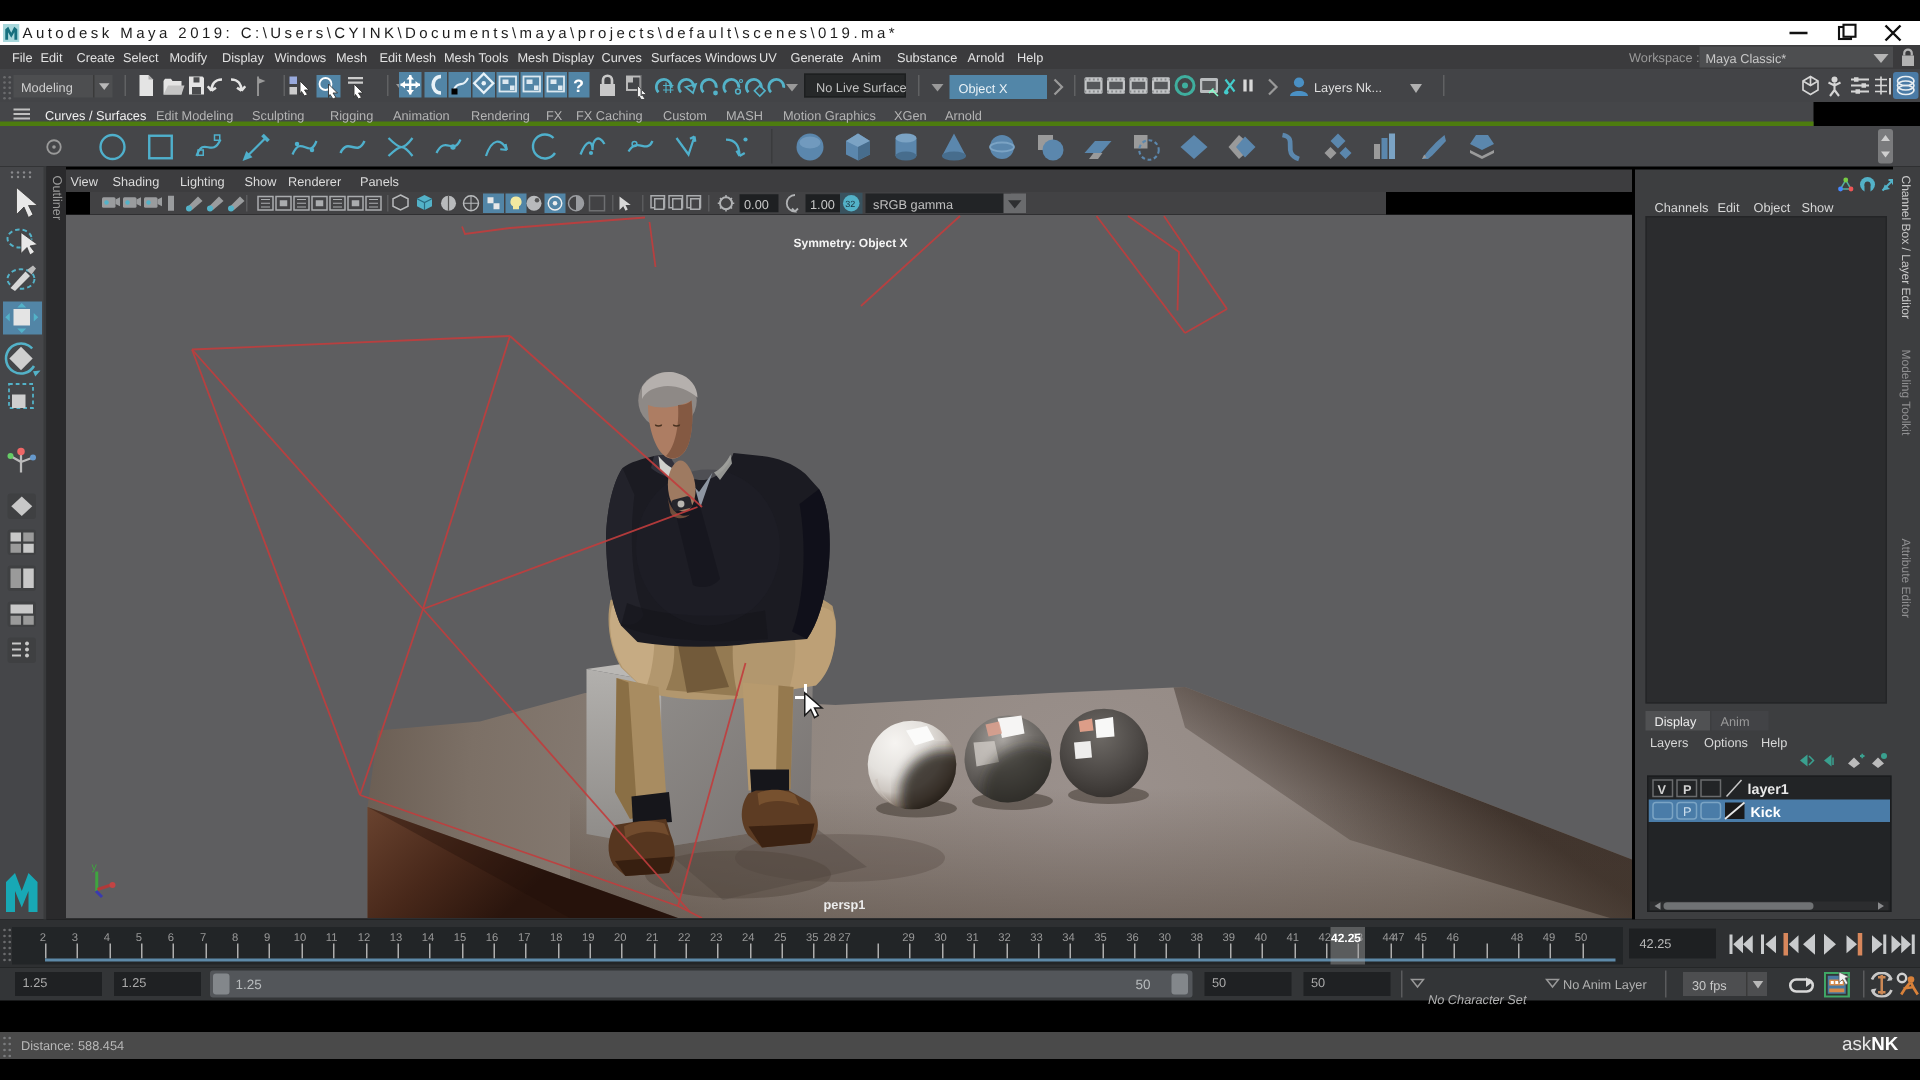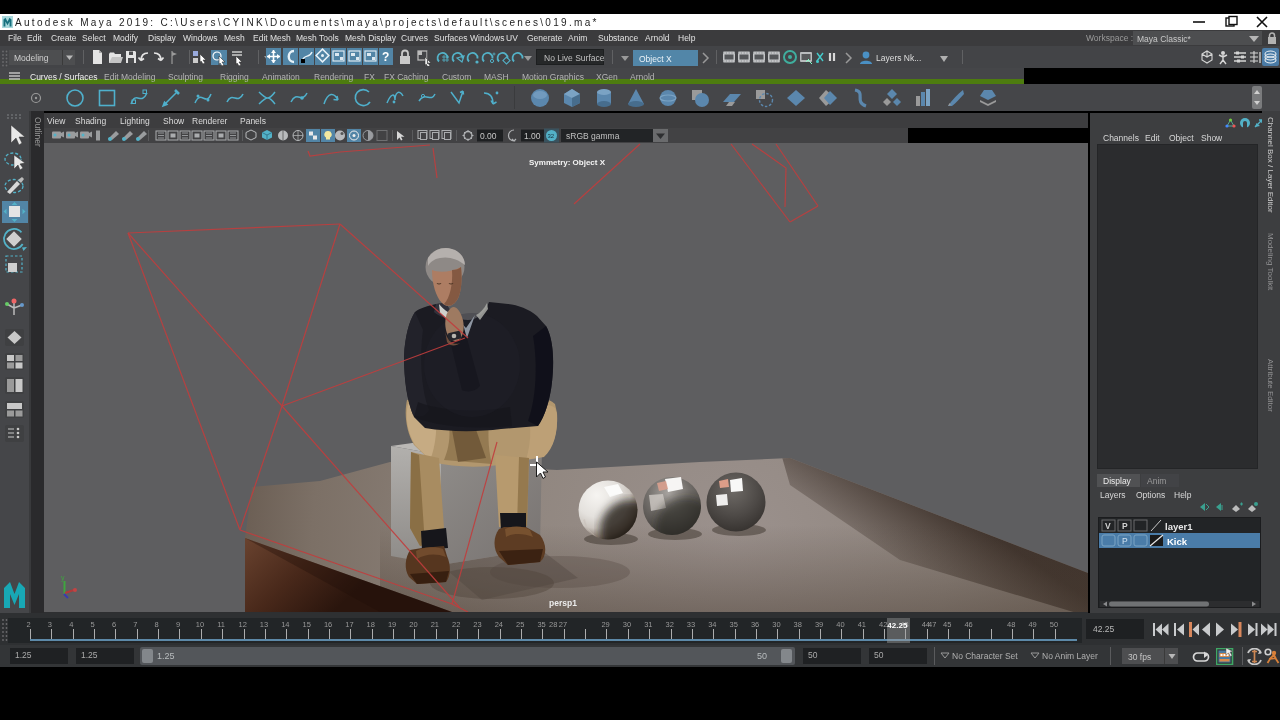--- a/index.html
+++ b/index.html
@@ -4,29 +4,29 @@
 *{margin:0;padding:0;box-sizing:border-box;}
 html,body{width:1280px;height:720px;overflow:hidden;background:#000;}
 body{font-family:"Liberation Sans",sans-serif;position:relative;}
 .abs{position:absolute;white-space:nowrap;}
 #page{position:absolute;left:0;top:0;width:1280px;height:720px;background:#000;}
 .titlebar{left:0;top:14px;width:1280px;height:16px;background:#fff;}
 .title-txt{left:15px;top:2.5px;font-size:10px;letter-spacing:2.3px;color:#1c1c1c;}
 .menubar{left:0;top:30px;width:1280px;height:16px;background:#3b3b3d;}
 .menubar span{position:absolute;top:3px;font-size:8.5px;color:#e2e2e2;white-space:nowrap;}
 .toolbar{left:0;top:46px;width:1280px;height:22px;background:#434447;}
-.shelftabs{left:0;top:68px;width:1024px;height:16px;background:#454649;border-bottom:5px solid #4d7c0f;}
+.shelftabs{left:0;top:68px;width:1209px;height:16px;background:#454649;border-bottom:3px solid #4d7c0f;}
 .shelftabs span{position:absolute;top:4px;font-size:8.5px;color:#b8b8b8;white-space:nowrap;}
 .shelficons{left:0;top:84px;width:1280px;height:27px;background:#454649;}
 .toolcol{left:0;top:111px;width:31px;height:502px;background:#454649;border-right:2px solid #393a3c;}
 .outliner{left:31px;top:111px;width:13px;height:502px;background:#2a2a2c;}
 .outliner div{position:absolute;left:1px;top:6px;width:11px;height:70px;color:#9a9a9a;font-size:8.5px;writing-mode:vertical-rl;text-align:left;}
 .vpmenu{left:44px;top:113px;width:1044px;height:15px;background:#3d3d3f;}
 .vpmenu span{position:absolute;top:3px;font-size:8.5px;color:#dcdcdc;white-space:nowrap;}
-.vpicons{left:44px;top:128px;width:864px;height:15px;background:#424244;text-align:center;}
+.vpicons{left:60px;top:128px;width:864px;height:15px;background:#424244;text-align:center;}
 .rightpanel{left:1090px;top:113px;width:172px;height:500px;background:#3d3e40;}
 .sidetabs{left:1262px;top:111px;width:18px;height:502px;background:#3d3e40;}
 .vtx{position:absolute;writing-mode:vertical-rl;font-size:8px;white-space:nowrap;left:4px;}
 .timeline{left:0;top:613px;width:1280px;height:32px;background:#2e3032;}
 .ruler{position:absolute;left:8px;top:5px;width:1074px;height:25px;background:#222527;}
 .fnum{position:absolute;top:2px;font-size:7.5px;color:#989898;}
 .ftick{position:absolute;top:11px;width:1px;height:10px;background:#aeaeae;}
 .rangerow{left:0;top:645px;width:1280px;height:22px;background:#333537;}
 .nfield{position:absolute;background:#1f2123;color:#aaa;font-size:8.5px;padding:2px 0 0 5px;height:16px;}
 .melrow{left:0;top:667px;width:1280px;height:21px;background:#373737;}
@@ -732,21 +732,21 @@
 <div class="abs" style="left:17px;top:4px;font-size:9px;color:#b8bcbe;">1.25</div>
 <div class="abs" style="left:617px;top:4px;font-size:9px;color:#b8bcbe;">50</div>
 <div class="abs" style="left:641px;top:2px;width:11px;height:14px;background:#83878b;border-radius:2px;"></div>
 </div>
 <div class="nfield" style="left:803px;top:3px;width:58px;">50</div>
 <div class="nfield" style="left:869px;top:3px;width:58px;">50</div>
 <div class="abs" style="left:934px;top:2px;width:1px;height:18px;background:#5a5b5d;"></div>
 <svg class="abs" style="left:940px;top:7px" width="10" height="8">
         <path d="M1 1 L9 1 L5 6 Z" fill="none" stroke="#999"></path>
       </svg>
-<div class="abs" style="left:952px;top:6px;font-size:8.5px;color:#b0b0b0;">No Character Set</div>
+<div class="abs" style="left:952px;top:16px;font-size:8.5px;color:#b0b0b0;font-style:italic;">No Character Set</div>
 <svg class="abs" style="left:1030px;top:7px" width="10" height="8">
         <path d="M1 1 L9 1 L5 6 Z" fill="none" stroke="#999"></path>
       </svg>
 <div class="abs" style="left:1042px;top:6px;font-size:8.5px;color:#b0b0b0;">No Anim Layer</div>
 <div class="abs" style="left:1110px;top:2px;width:1px;height:18px;background:#5a5b5d;"></div>
 <div class="abs" style="left:1122px;top:3px;width:56px;height:16px;background:#4d4e50;color:#c8c8c8;font-size:8.5px;padding:3.5px 0 0 6px;">30 fps</div>
 <div class="abs" style="left:1164px;top:3px;width:14px;height:16px;background:#4d4e50;border-left:1px solid #3a3a3a;"><svg width="14" height="16">
           <path d="M3.5 6 L10.5 6 L7 11 Z" fill="#b8b8b8"></path>
         </svg></div>
 <svg class="abs" style="left:1192px;top:6px" width="20" height="12">
@@ -768,20 +768,37 @@
         <path d="M2 5 A 7 7 0 0 1 15 5" fill="none" stroke="#c8c8c8" stroke-width="1.8"></path>
         <path d="M15 12 A 7 7 0 0 1 2 12" fill="none" stroke="#c8c8c8" stroke-width="1.8"></path>
         <path d="M14 2 l1.5 3.5 l-3.5 0.5 Z M3 15 l-1.5 -3.5 l3.5 -0.5 Z" fill="#c8c8c8"></path>
         <path d="M8.5 2 v13 M6 3.5 h5 M6 13.5 h5" stroke="#cc8855" stroke-width="1.7"></path>
       </svg>
 <svg class="abs" style="left:1263px;top:3px" width="17" height="17">
         <circle cx="5" cy="4" r="2.8" fill="none" stroke="#d0d0d0" stroke-width="1.6"></circle>
         <circle cx="11" cy="5" r="2.2" fill="#d8813a"></circle>
         <path d="M10.5 7 l-3.5 4 l-2.5 4 M11 7 l2 4 l2.5 4 M6 11 l7 -1" stroke="#d8813a" stroke-width="1.8" fill="none"></path>
       </svg>
+</div>
+<div class="abs statusrow">
+<svg class="abs" style="left:1px;top:1px" width="8" height="16">
+        <g fill="#7a7b7d">
+<circle cx="2" cy="3" r="0.9"></circle>
+          <circle cx="5.5" cy="3" r="0.9"></circle>
+<circle cx="2" cy="7" r="0.9"></circle>
+          <circle cx="5.5" cy="7" r="0.9"></circle>
+<circle cx="2" cy="11" r="0.9"></circle>
+          <circle cx="5.5" cy="11" r="0.9"></circle>
+<circle cx="2" cy="15" r="0.9"></circle>
+          <circle cx="5.5" cy="15" r="0.9"></circle>
+</g>
+      </svg>
+<div class="abs" style="left:14px;top:4px;font-size:8.5px;color:#b8b8b8;">Distance:</div>
+<div class="abs" style="left:52px;top:4px;font-size:8.5px;color:#b8b8b8;">588.454</div>
+<div class="abs" style="left:1228px;top:1px;font-size:12.5px;color:#e8e8e8;">ask<b style="color:#fff">NK</b></div>
 </div>
 <div class="abs blackbot"></div>
 <svg class="abs" style="left:44px;top:143px" width="1044" height="469" viewBox="0 0 1044 469">
 <defs>
 <radialGradient id="floorg" cx="730" cy="540" r="580" gradientUnits="userSpaceOnUse">
 <stop offset="0" stop-color="#9b918d"></stop>
           <stop offset="0.38" stop-color="#90867f"></stop>
           <stop offset="0.72" stop-color="#7c7066"></stop>
           <stop offset="1" stop-color="#55473c"></stop>
 </radialGradient>

